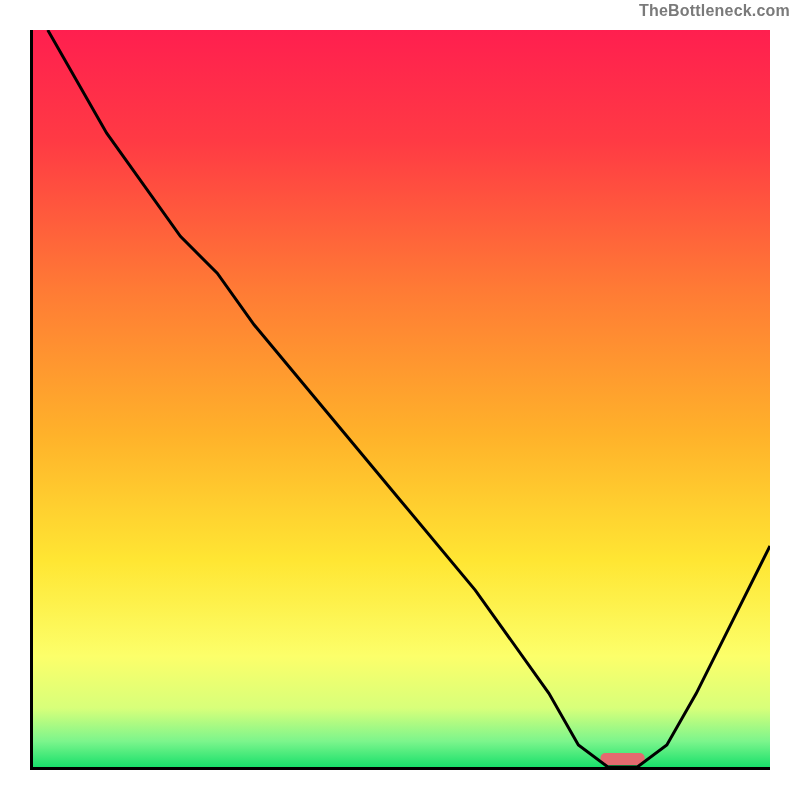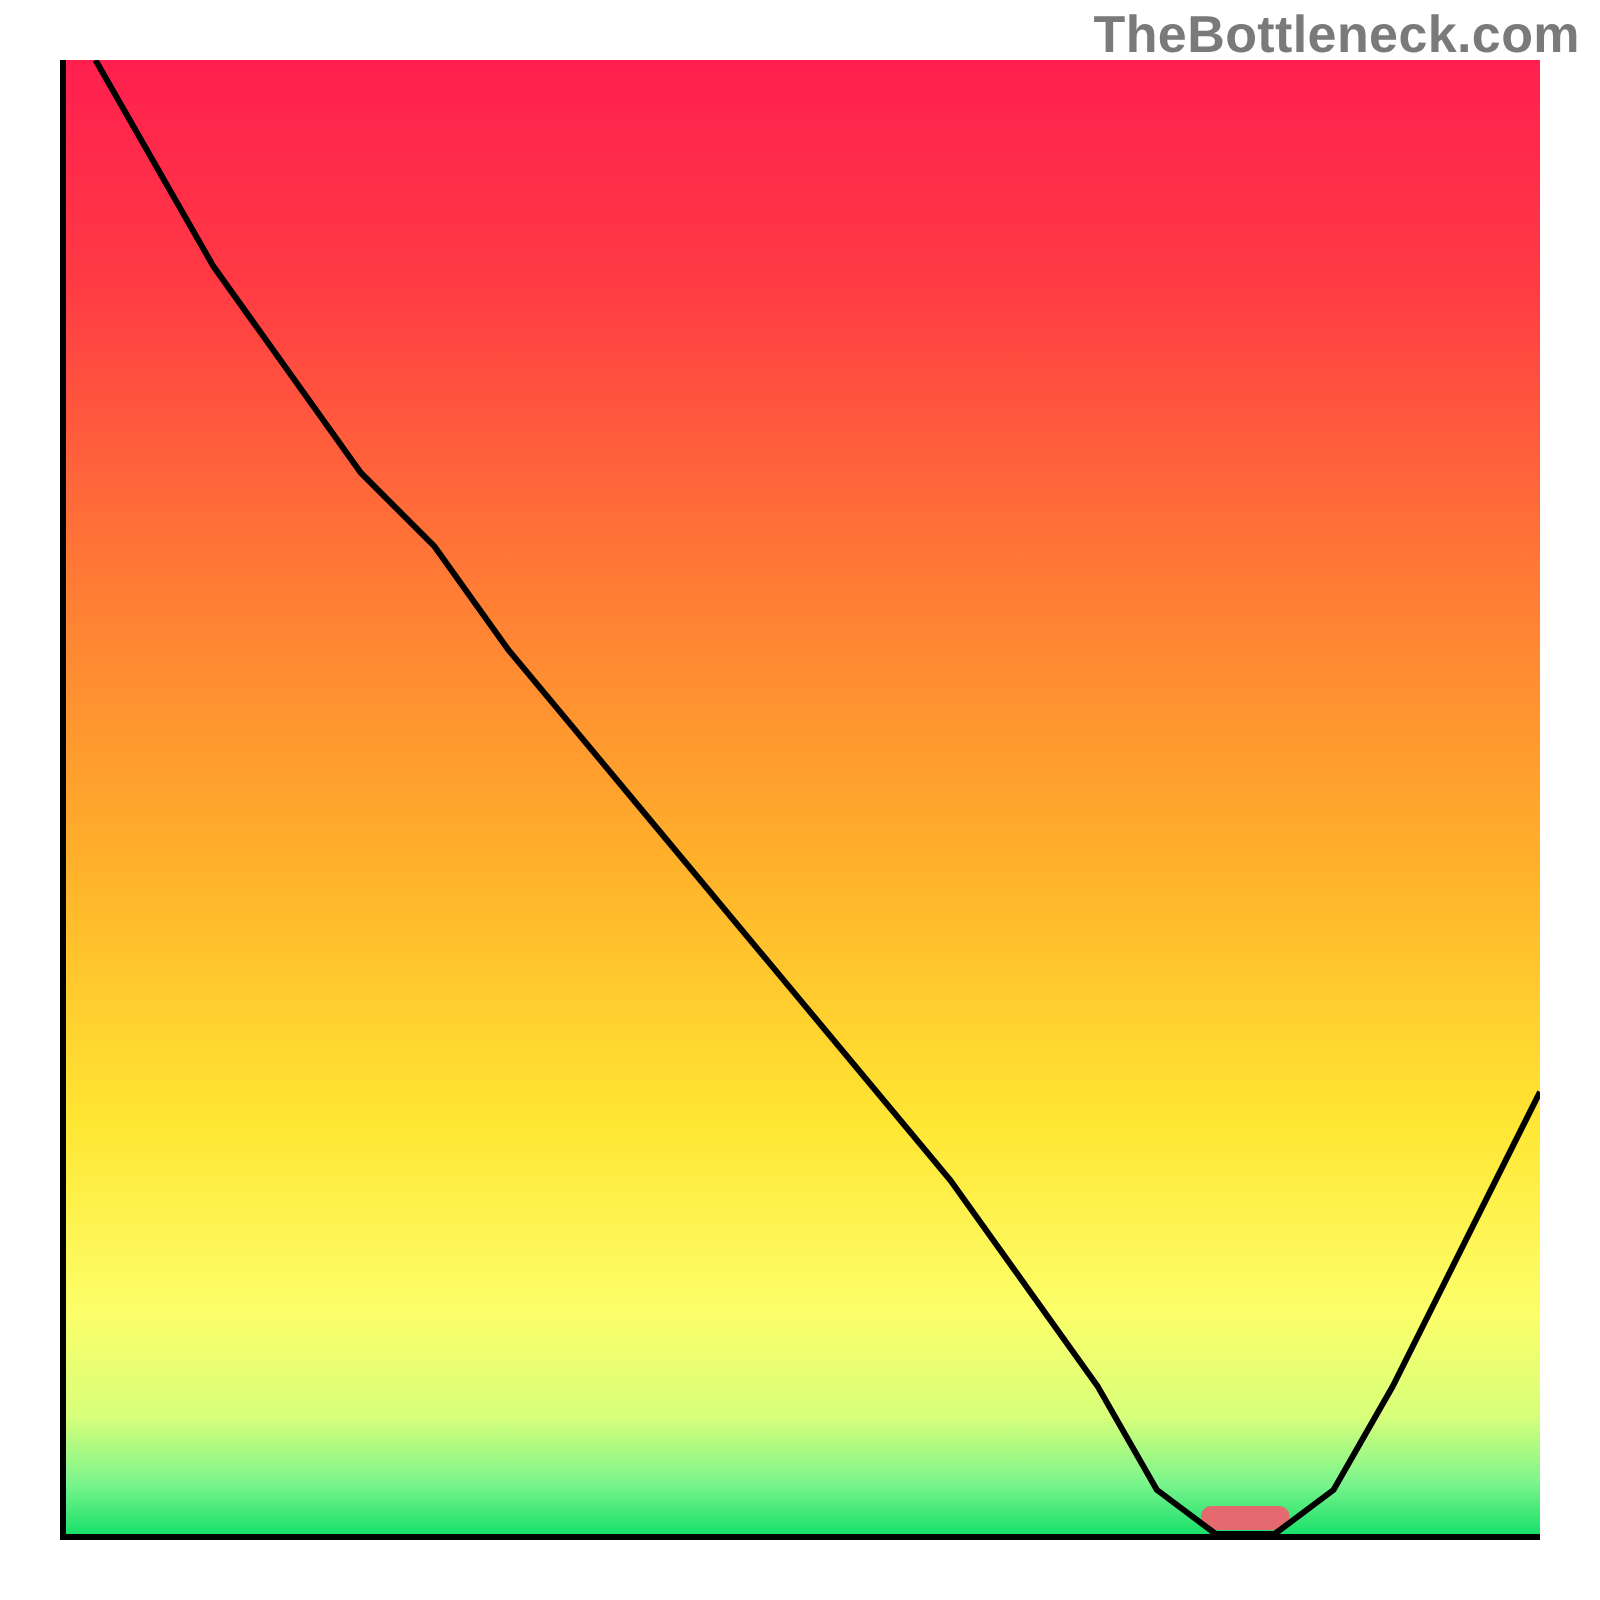--- a/index.html
+++ b/index.html
@@ -13,21 +13,21 @@
   }
   .frame {
     position: relative;
     width: 800px;
     height: 800px;
   }
   .watermark {
     position: absolute;
     top: 2px;
     right: 10px;
-    font-size: 26px;
+    font-size: 16px;
     font-weight: bold;
     color: #7a7a7a;
     letter-spacing: 0.2px;
     z-index: 10;
   }
   .plot {
     position: absolute;
     left: 30px;
     top: 30px;
     width: 740px;

